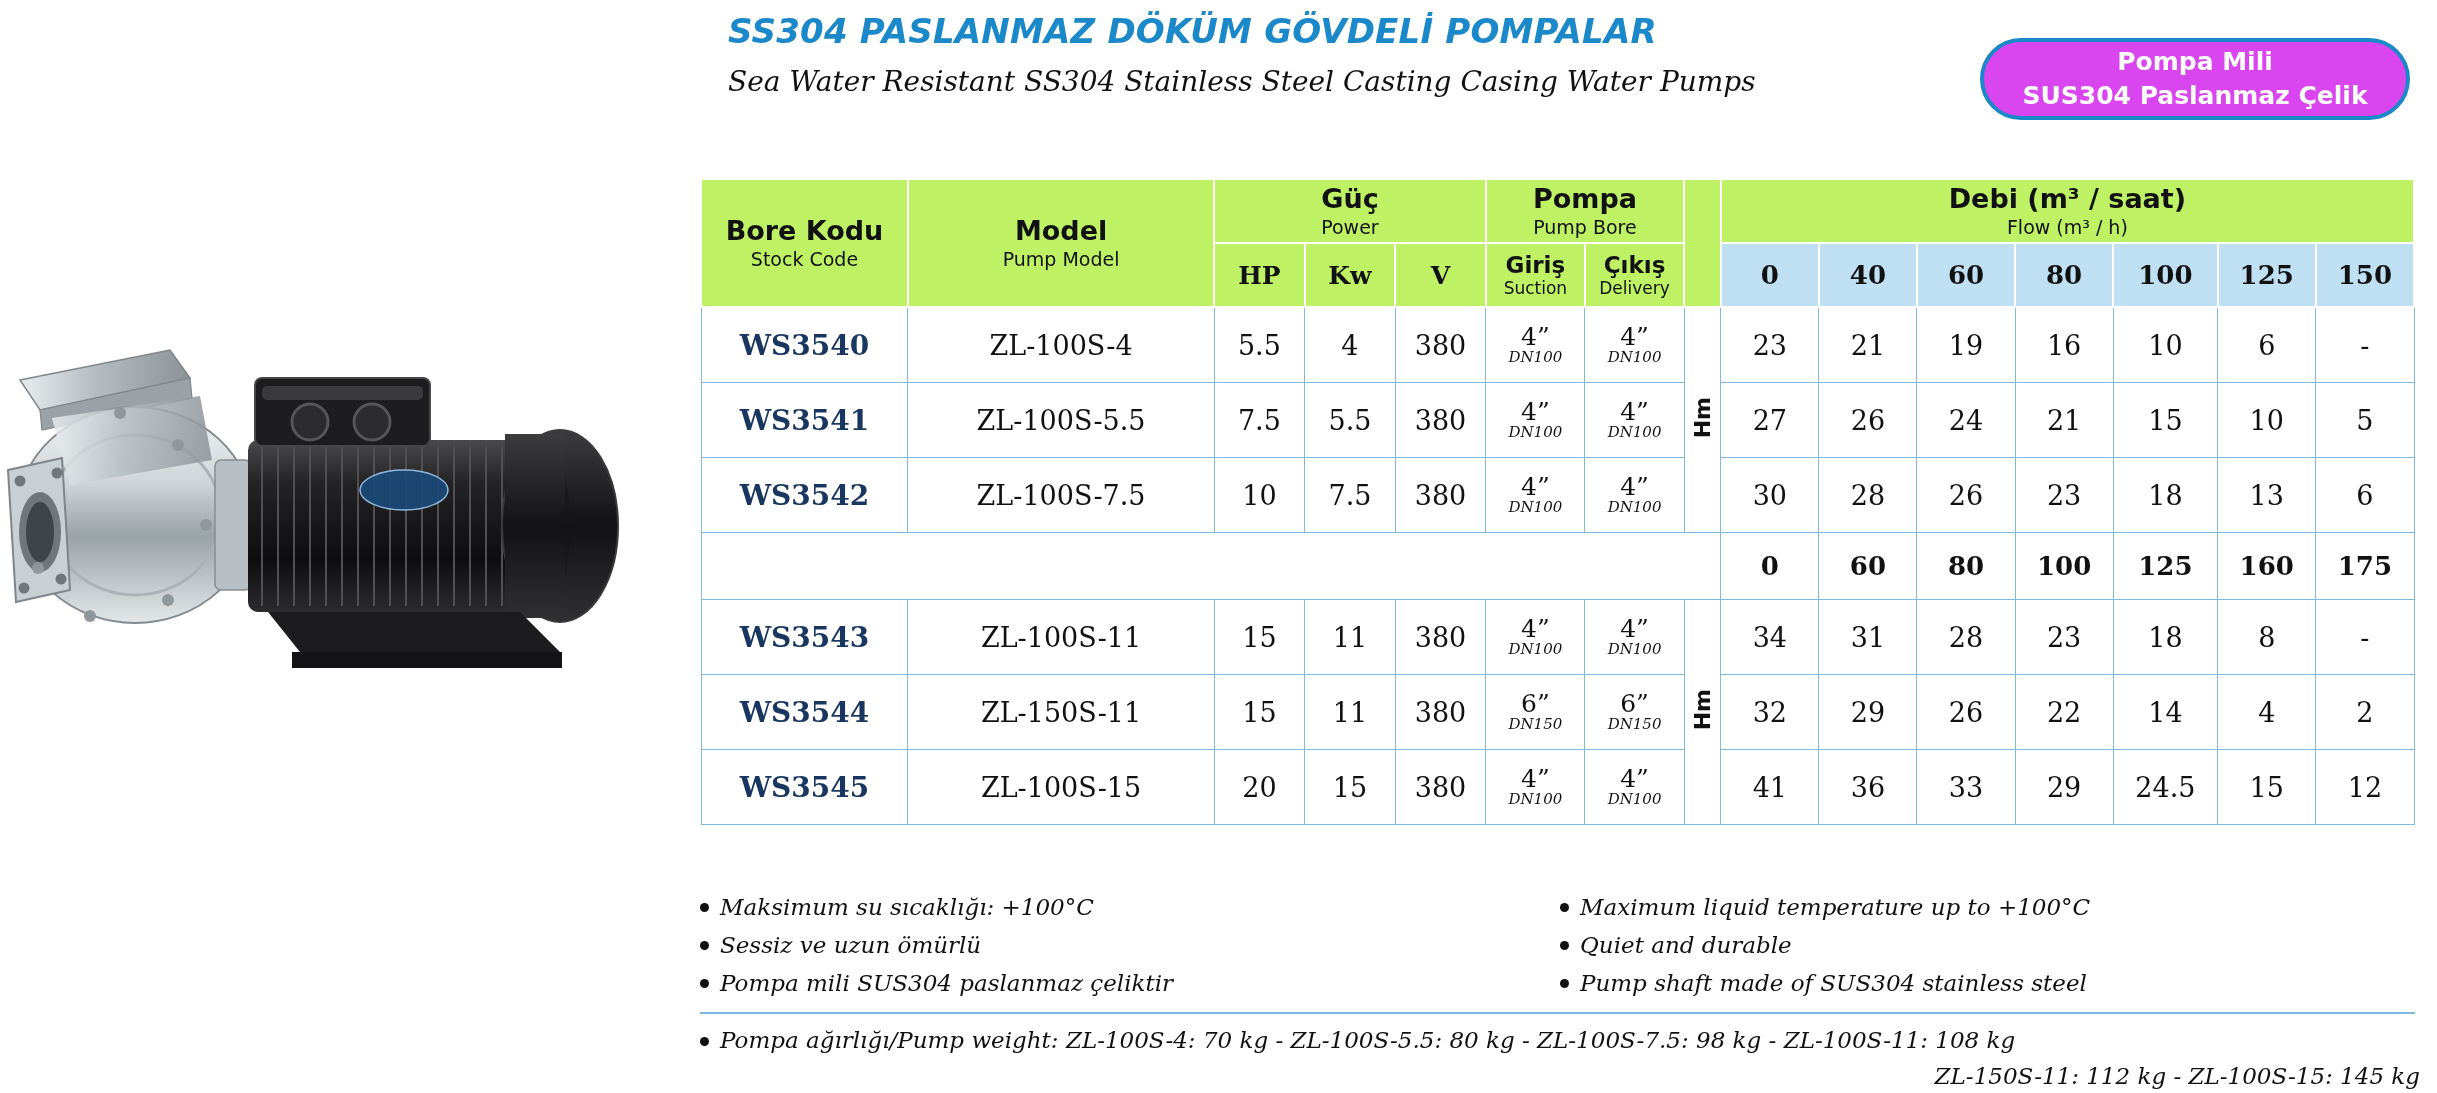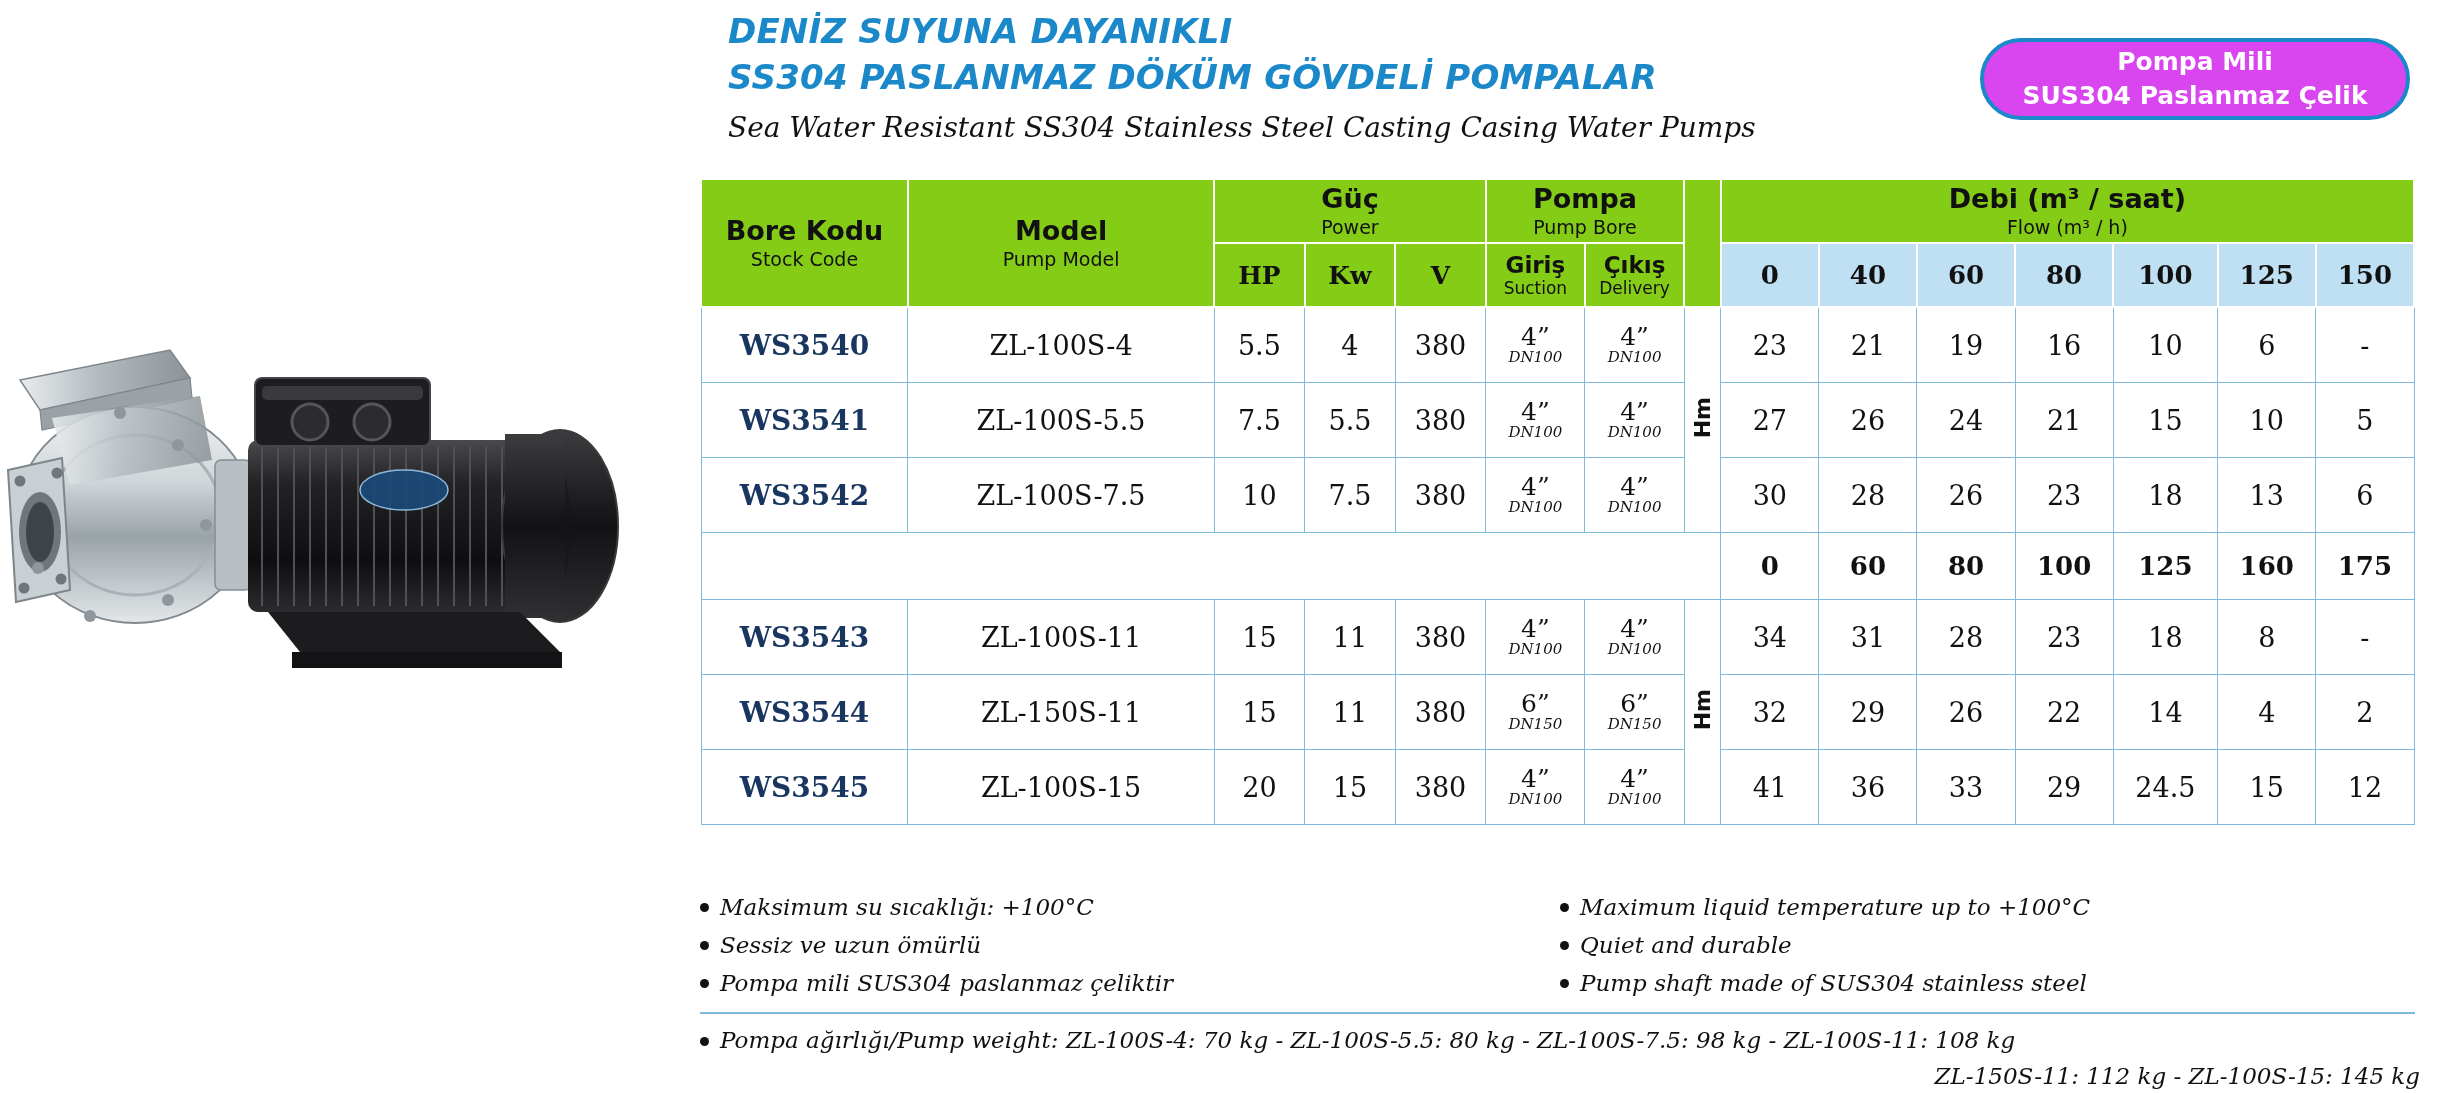--- a/index.html
+++ b/index.html
@@ -87,21 +87,21 @@
     table-layout: fixed;
   }
   table.spec td, table.spec th {
     border: 2px solid #ffffff;
     text-align: center;
     vertical-align: middle;
     font-family: "DejaVu Serif", serif;
     padding: 0;
   }
   .hdr {
-    background: #84cc16;
+    background: #bef264;
     color: #111111;
   }
   .hdr-main {
     font-family: "DejaVu Sans", sans-serif;
     font-weight: bold;
     font-size: 27px;
     line-height: 32px;
   }
   .hdr-sub {
     font-family: "DejaVu Sans", sans-serif;
@@ -336,21 +336,20 @@
 
     <path d="M268 312 L520 312 L560 352 L300 352 Z" fill="#1c1c1f"></path>
     <rect x="292" y="352" width="270" height="16" fill="#131316"></rect>
 
     <ellipse cx="404" cy="190" rx="44" ry="20" fill="#1b4a7a" opacity="0.92"></ellipse>
     <ellipse cx="404" cy="190" rx="44" ry="20" fill="none" stroke="#8fb8d8" stroke-width="1.5"></ellipse>
   </svg>
 </div>
 
 <div class="header">
-  <div class="title-line">DENİZ SUYUNA DAYANIKLI</div>
   <div class="title-line">SS304 PASLANMAZ DÖKÜM GÖVDELİ POMPALAR</div>
   <div class="subtitle-line">Sea Water Resistant SS304 Stainless Steel Casting Casing Water Pumps</div>
 </div>
 
 <div class="badge">
   <span>Pompa Mili</span>
   <span>SUS304 Paslanmaz Çelik</span>
 </div>
 
 <div class="table-wrap">

